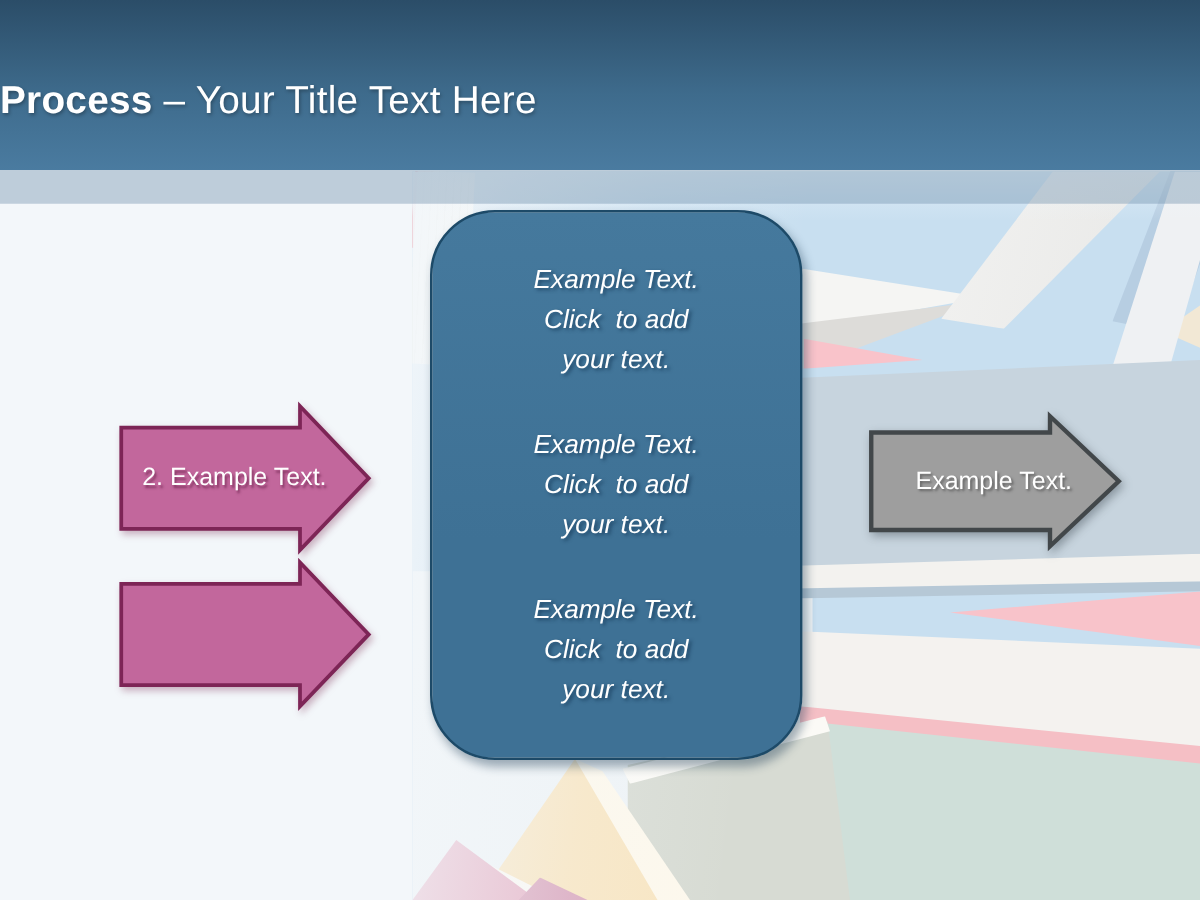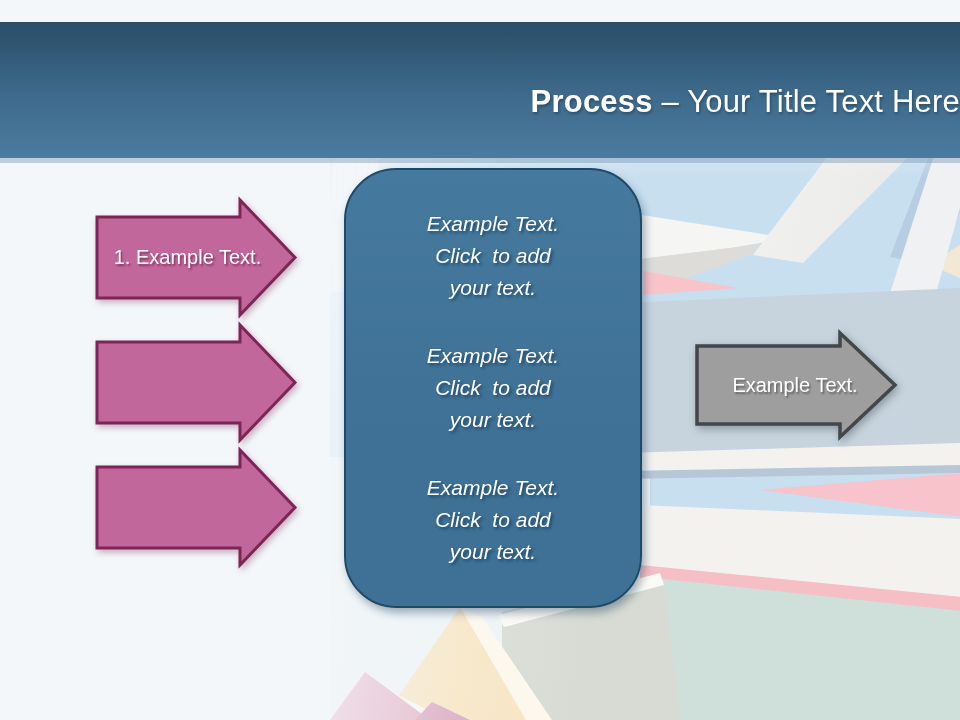--- a/index.html
+++ b/index.html
@@ -35,21 +35,21 @@
   .ph-fan{clip-path:polygon(62px 555px,38px 583px,118px 583px);background:#faf8f3;}
   .ph-pinktri{clip-path:polygon(35px 535px,0px 583px,100px 583px);background:#e5b3c6;}
   .ph-pinktri2{clip-path:polygon(102px 565px,85px 583px,140px 583px);background:#d9a6bd;}
   .ph-wash{background:
     linear-gradient(180deg,rgba(240,246,250,.55) 0,rgba(240,246,250,0) 40px),
     linear-gradient(97deg,rgba(243,247,250,.97) 0%,rgba(243,247,250,.6) 12%,rgba(243,247,250,.2) 28%,rgba(243,247,250,0) 46%);}
 
   
   .header{position:absolute;left:0;top:0;width:960px;height:136px;
     background:linear-gradient(180deg,var(--header_top,#2b4d68) 0%,#3e6b8c 55%,var(--header_bottom,#4a7ba0) 100%);
-    display:flex;align-items:center;justify-content:flex-end;margin-top:22px;}
+    display:flex;align-items:center;justify-content:flex-start;}
   .title{margin:0;padding-top:24px;font-size:31px;font-weight:400;color:#fff;letter-spacing:.2px;
     text-shadow:1px 2px 3px rgba(0,0,0,.3);white-space:nowrap;}
   .title .t-bold{font-weight:700;}
   .band{position:absolute;left:0;top:136px;width:960px;height:27px;background:rgba(110,143,170,.40);}
 
   
   .step{position:absolute;left:95px;width:203px;height:119px;}
   .step-1{top:198px;} .step-2{top:323px;} .step-3{top:448px;}
   .arrow-svg{position:absolute;left:0;top:0;overflow:visible;}
   .step .arrow-svg{filter:drop-shadow(2px 3px 3px rgba(120,40,80,.35));}
@@ -106,30 +106,25 @@
     <div class="ph ph-pinktri2"></div>
     <div class="ph ph-wash"></div>
   </div>
 
   <div class="band"></div>
 
   <header class="header">
     <h1 class="title"><span class="t-bold">Process</span> <span class="t-rest">– Your Title Text Here</span></h1>
   </header>
 
-  <div class="step step-1">
-    <svg class="arrow-svg" width="203" height="119" viewBox="0 0 203 119">
-      <polygon points="2,19 145,19 145,2 200,59.5 145,117 145,100 2,100"></polygon>
-    </svg>
-    <span class="arrow-label">1. Example Text.</span>
-  </div>
   <div class="step step-2">
     <svg class="arrow-svg" width="203" height="119" viewBox="0 0 203 119">
       <polygon points="2,19 145,19 145,2 200,59.5 145,117 145,100 2,100"></polygon>
     </svg>
+    <span class="arrow-label">2. Example Text.</span>
   </div>
   <div class="step step-3">
     <svg class="arrow-svg" width="203" height="119" viewBox="0 0 203 119">
       <polygon points="2,19 145,19 145,2 200,59.5 145,117 145,100 2,100"></polygon>
     </svg>
   </div>
 
   <div class="panel">
     <p class="panel-block">Example Text.
 Click  to add

